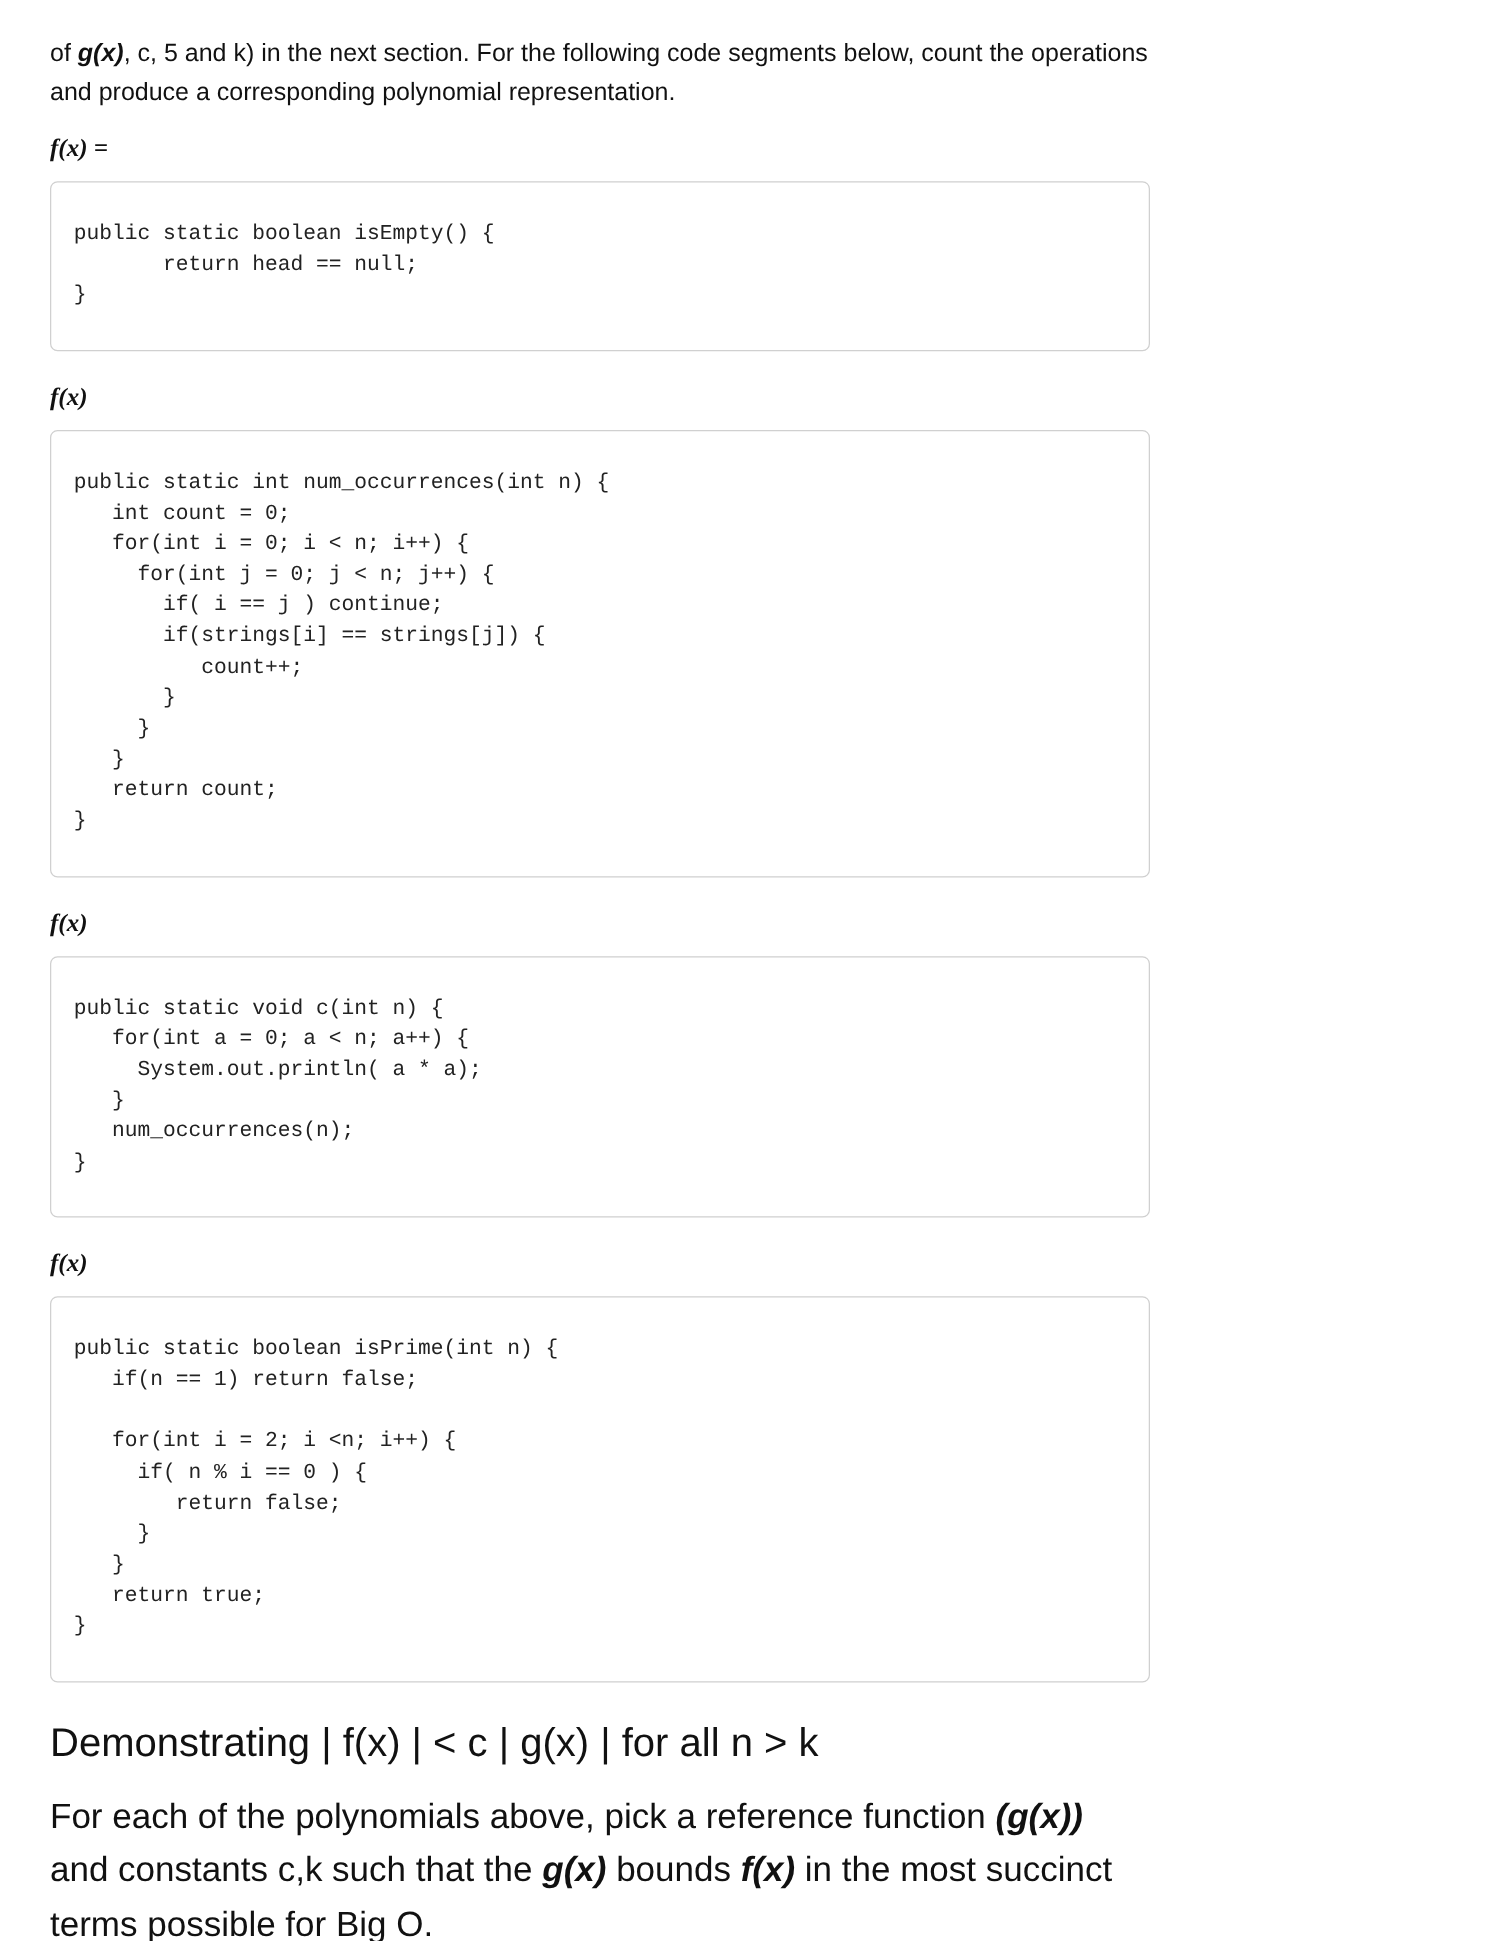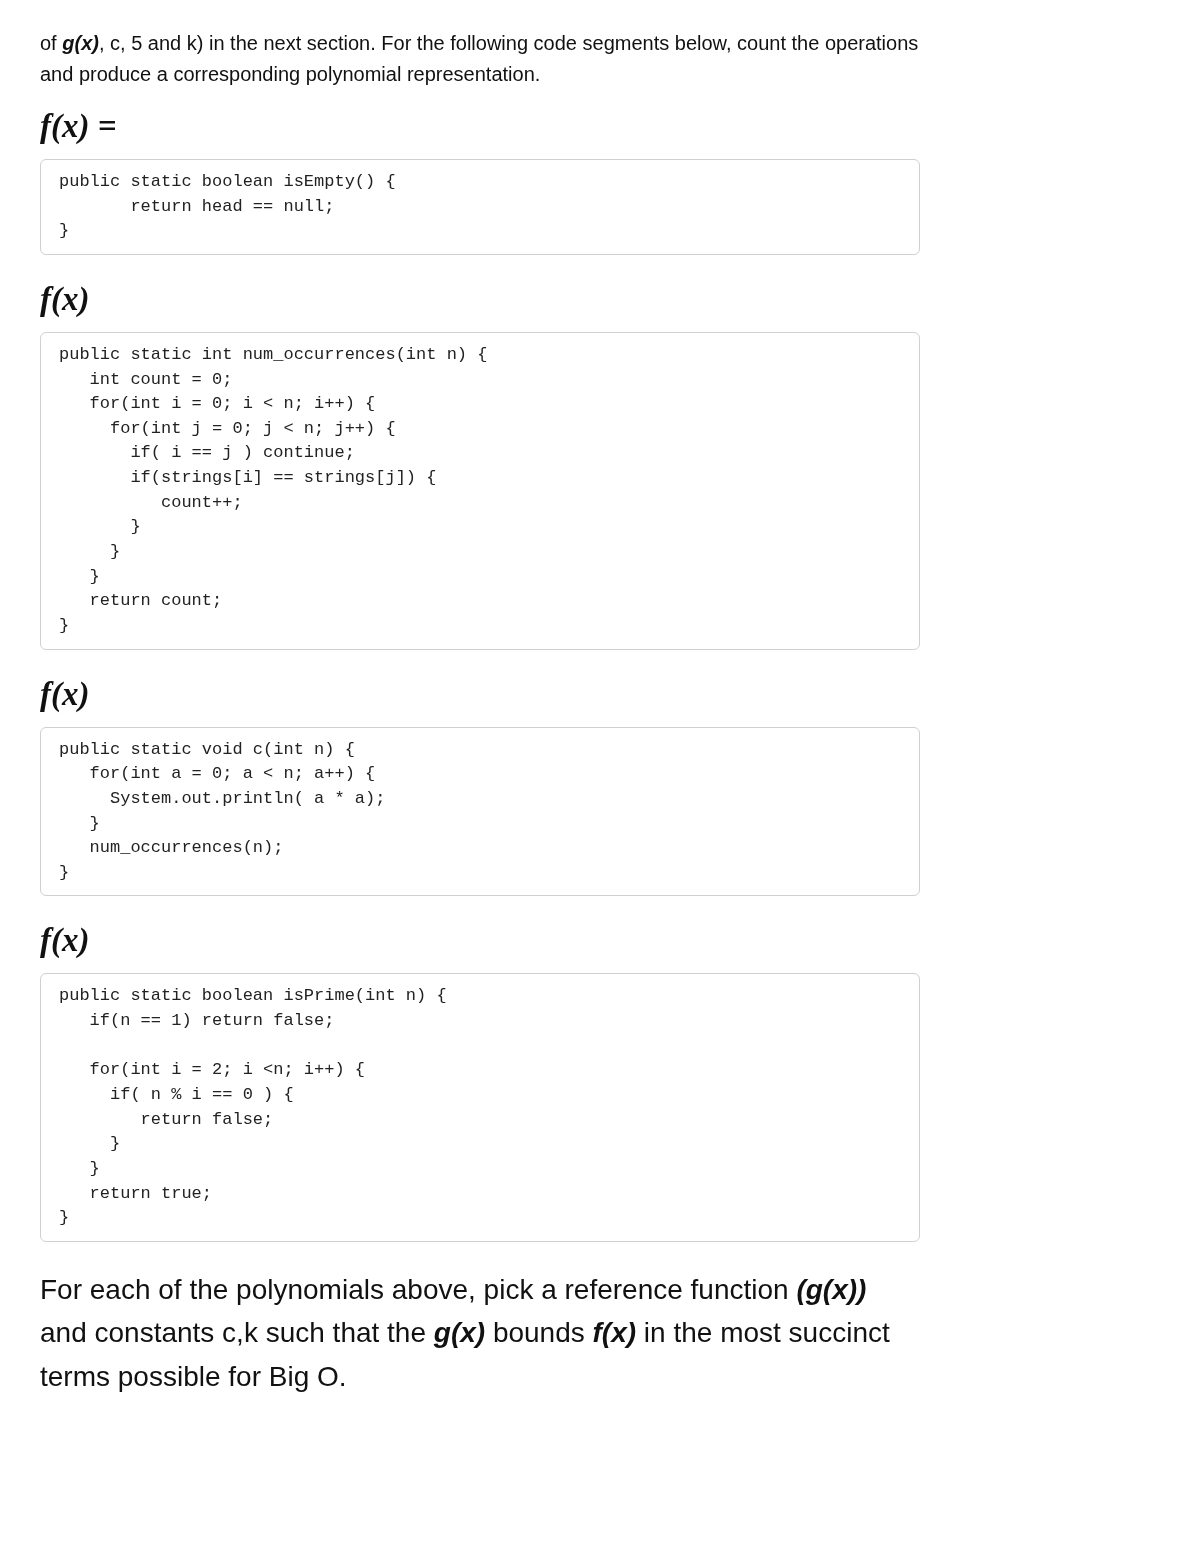--- a/index.html
+++ b/index.html
@@ -14,30 +14,30 @@
     padding: 28px 40px 48px 40px;
     box-sizing: border-box;
   }
   .intro {
     font-size: 20px;
     line-height: 1.55;
     margin: 0 0 18px 0;
   }
   .bold-ital { font-style: italic; font-weight: bold; }
   .fx-hdr {
-    font-size: 33px;
+    font-size: 20px;
     font-style: italic;
     font-weight: bold;
     margin: 18px 0 14px 0;
     font-family: "Times New Roman", Georgia, serif;
   }
   .code-block {
     border: 1px solid #d0d0d0;
     border-radius: 6px;
-    padding: 10px 18px;
+    padding: 30px 18px;
     margin: 0 0 26px 0;
     font-family: "SFMono-Regular", Consolas, "Liberation Mono", Menlo, monospace;
     font-size: 17px;
     line-height: 1.45;
     white-space: pre;
     color: #222;
     overflow-x: auto;
   }
   h2.section {
     font-size: 32px;
@@ -104,18 +104,19 @@
    if(n == 1) return false;
 
    for(int i = 2; i &lt;n; i++) {
      if( n % i == 0 ) {
         return false;
      }
    }
    return true;
 }</pre>
 
+  <h2 class="section">Demonstrating | f(x) | &lt; c | g(x) | for all n &gt; k</h2>
 
   <p class="outro">
     <span>For each of the polynomials above, pick a reference function </span><span class="bold-ital">(g(x))</span><span> and constants c,k such that the </span><span class="bold-ital">g(x)</span><span> bounds </span><span class="bold-ital">f(x)</span><span> in the most succinct terms possible for Big O.</span>
   </p>
 
 </div>
 
 </body></html>

